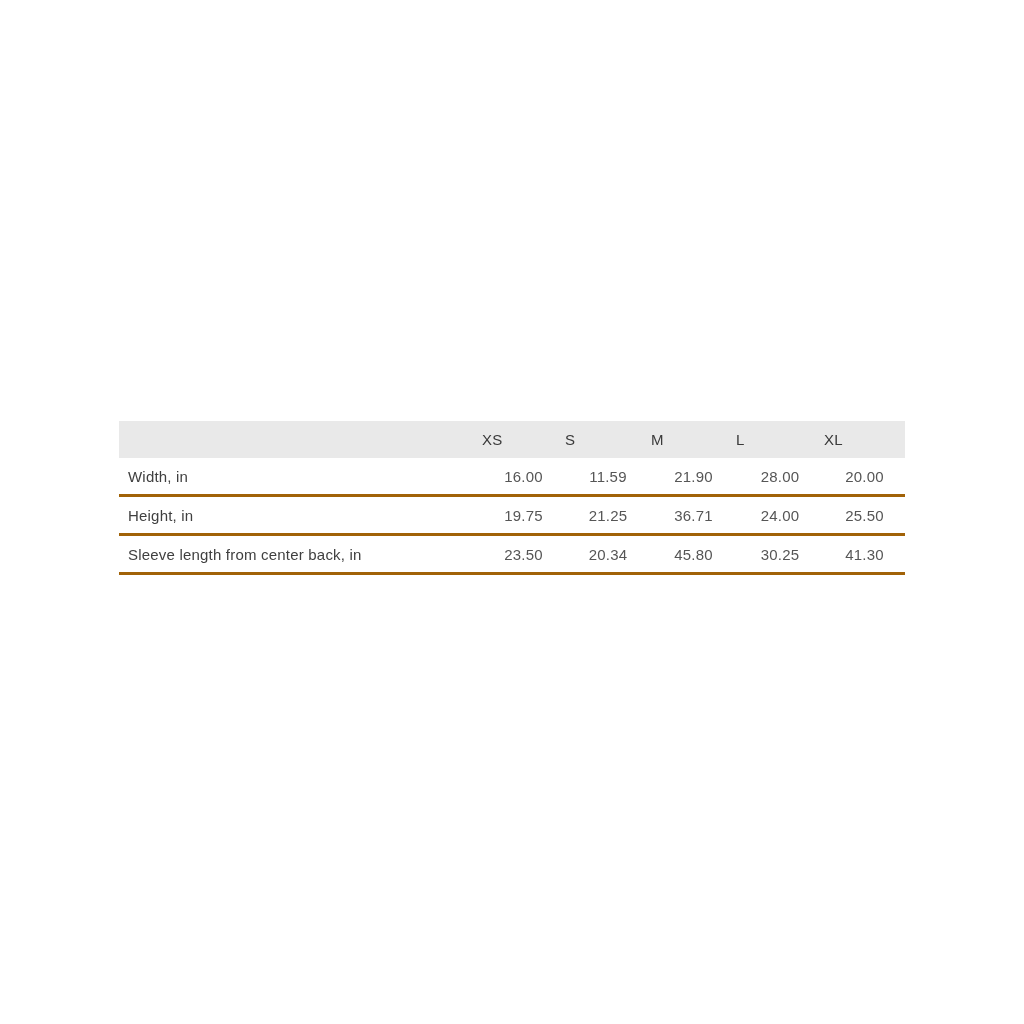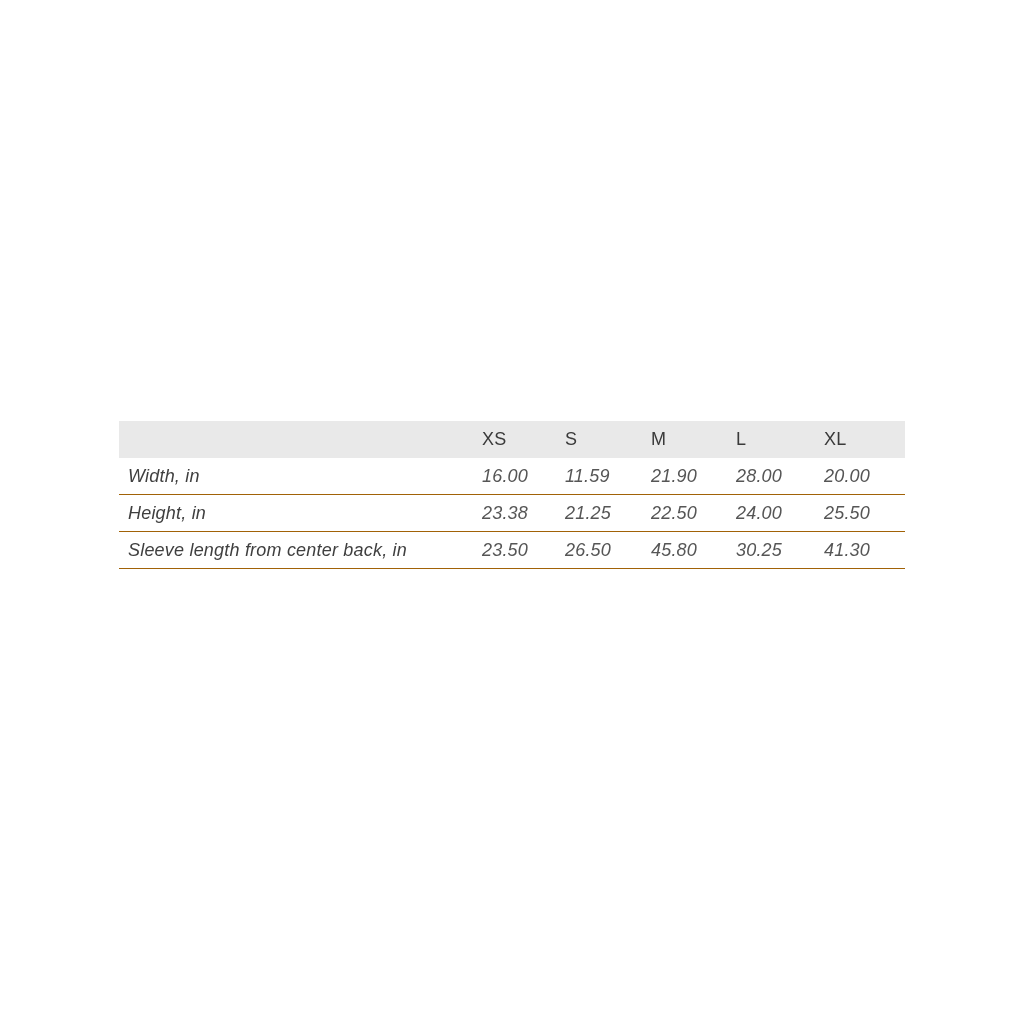--- a/index.html
+++ b/index.html
@@ -18,21 +18,21 @@
   .size-chart-wrap {
     position: absolute;
     left: 119px;
     top: 421px;
     width: 786px;
   }
   table.size-chart {
     border-collapse: collapse;
     table-layout: fixed;
     width: 786px;
-    font-size: 18px;
+    font-size: 15px;
     letter-spacing: 0.2px;
   }
   table.size-chart col.c-label { width: 363px; }
   table.size-chart col.c-xs { width: 83px; }
   table.size-chart col.c-s  { width: 86px; }
   table.size-chart col.c-m  { width: 85px; }
   table.size-chart col.c-l  { width: 88px; }
   table.size-chart col.c-xl { width: 81px; }
 
   table.size-chart thead th {
@@ -42,31 +42,31 @@
     text-align: left;
     color: #3a3a3a;
     padding: 0 0 0 0;
     vertical-align: middle;
   }
   table.size-chart thead th.label-cell {
     padding-left: 9px;
   }
   table.size-chart tbody td {
     height: 36px;
-    border-bottom: 1px solid #a16207;
+    border-bottom: 3px solid #a16207;
     vertical-align: middle;
     padding: 0;
-    font-style: italic;
   }
   table.size-chart tbody td.label-cell {
     color: #3f3f3f;
     padding-left: 9px;
   }
   table.size-chart tbody td.value-cell {
     color: #565656;
+    text-align: center;
   }
 </style>
 </head>
 <body>
 
 <div class="page">
   <div class="size-chart-wrap">
     <table class="size-chart">
       <colgroup>
         <col class="c-label">
@@ -90,30 +90,30 @@
         <tr>
           <td class="label-cell">Width, in</td>
           <td class="value-cell">16.00</td>
           <td class="value-cell">11.59</td>
           <td class="value-cell">21.90</td>
           <td class="value-cell">28.00</td>
           <td class="value-cell">20.00</td>
         </tr>
         <tr>
           <td class="label-cell">Height, in</td>
-          <td class="value-cell">23.38</td>
+          <td class="value-cell">19.75</td>
           <td class="value-cell">21.25</td>
-          <td class="value-cell">22.50</td>
+          <td class="value-cell">36.71</td>
           <td class="value-cell">24.00</td>
           <td class="value-cell">25.50</td>
         </tr>
         <tr>
           <td class="label-cell">Sleeve length from center back, in</td>
           <td class="value-cell">23.50</td>
-          <td class="value-cell">26.50</td>
+          <td class="value-cell">20.34</td>
           <td class="value-cell">45.80</td>
           <td class="value-cell">30.25</td>
           <td class="value-cell">41.30</td>
         </tr>
       </tbody>
     </table>
   </div>
 </div>
 
 </body></html>

